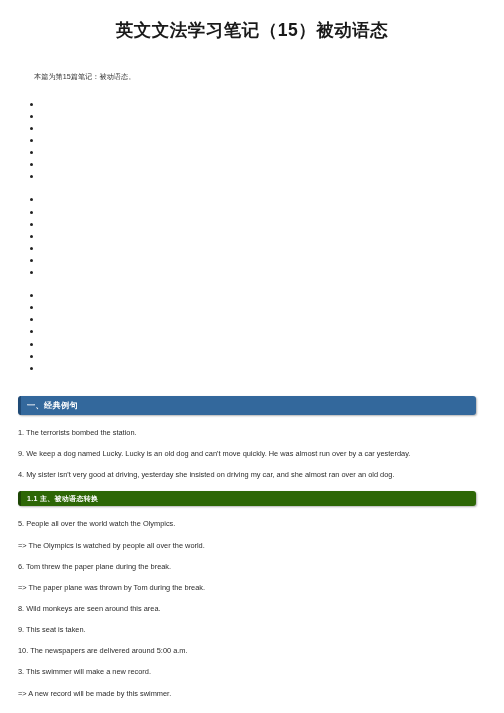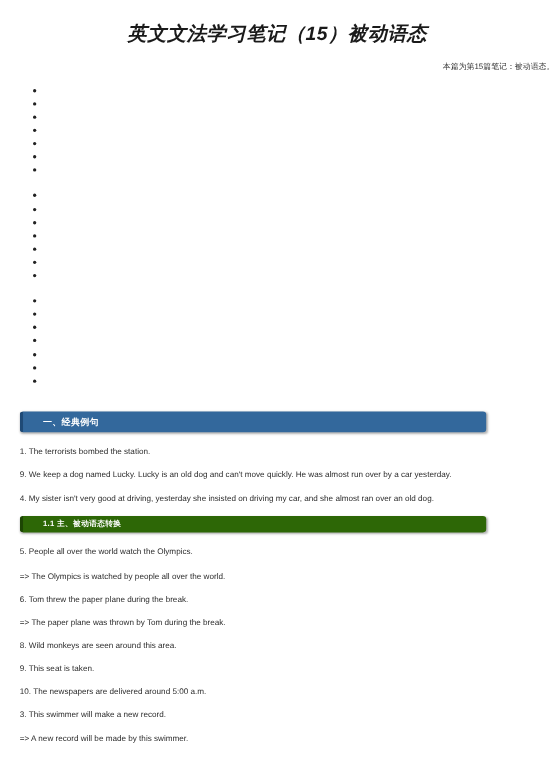--- a/index.html
+++ b/index.html
@@ -24,29 +24,27 @@
   .page-title {
     text-align: center;
     font-size: 17.5px;
     font-weight: bold;
     color: #1a1a1a;
     letter-spacing: 0.5px;
     margin: 0;
     padding-top: 19px;
     padding-bottom: 0;
     line-height: 1.3;
-    font-style: italic;
   }
   .intro {
     font-size: 7.2px;
     color: #333333;
-    margin: 0;
+    margin: 16px;
     padding: 14px 0 0 18px;
     line-height: 1.4;
-    text-align: right;
   }
   .bullet-block {
     list-style: none;
     margin: 0;
     padding: 0;
   }
   .bullet-group {
     list-style: none;
     margin: 0;
     padding: 0;
@@ -69,28 +67,27 @@
     top: 5px;
     width: 3px;
     height: 3px;
     background: #222222;
     border-radius: 50%;
   }
   .sec-header {
     position: relative;
     box-sizing: border-box;
     margin: 0 0 0 18px;
-    width: 424px;
+    width: 458px;
     border-radius: 3px;
     color: #ffffff;
     font-size: 7.6px;
     font-weight: bold;
     letter-spacing: 0.3px;
     box-shadow: 1px 1px 2px rgba(0,0,0,0.30);
-    padding-left: 12px;
   }
   .sec-header .sec-label {
     display: block;
     padding: 0 0 0 6px;
   }
   .sec-header.blue {
     height: 19px;
     line-height: 19px;
     background: #33689c;
     border-left: 3px solid #1f4a76;

